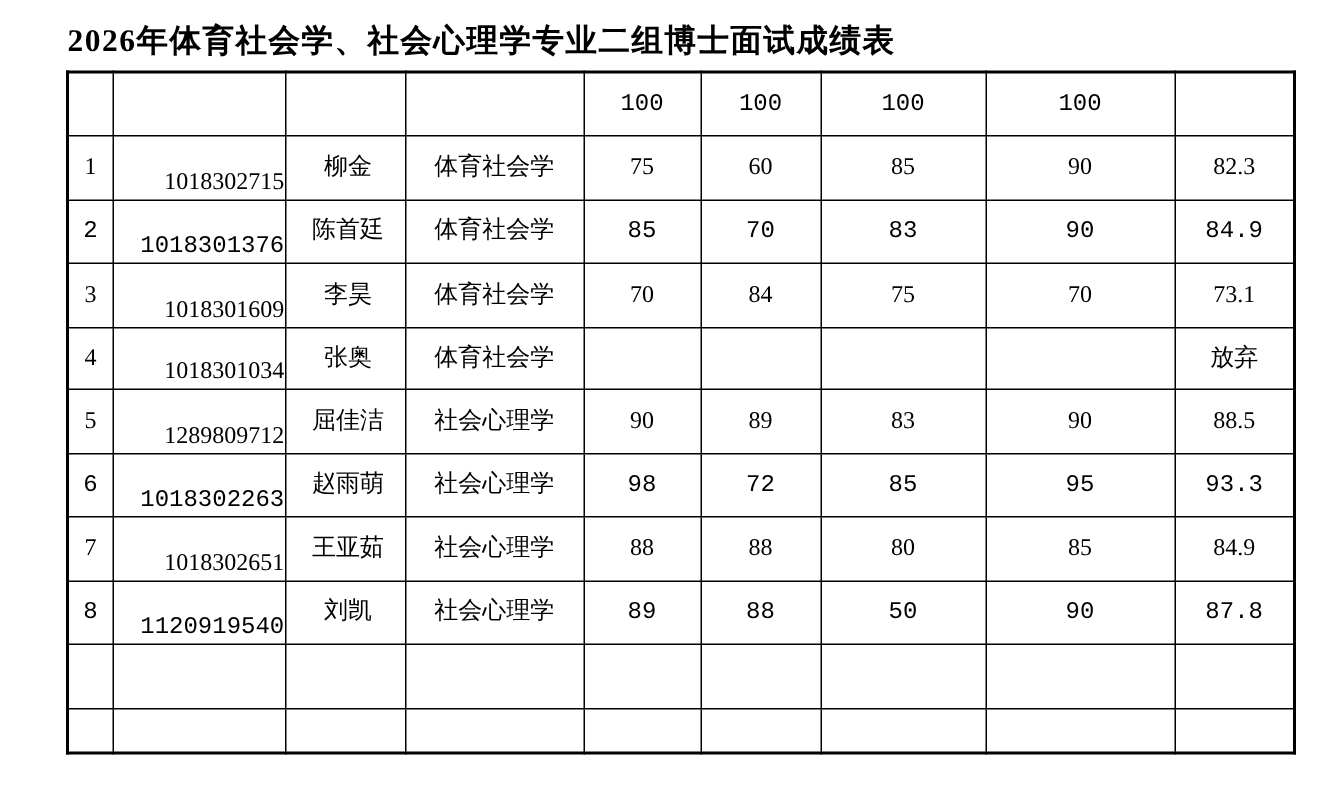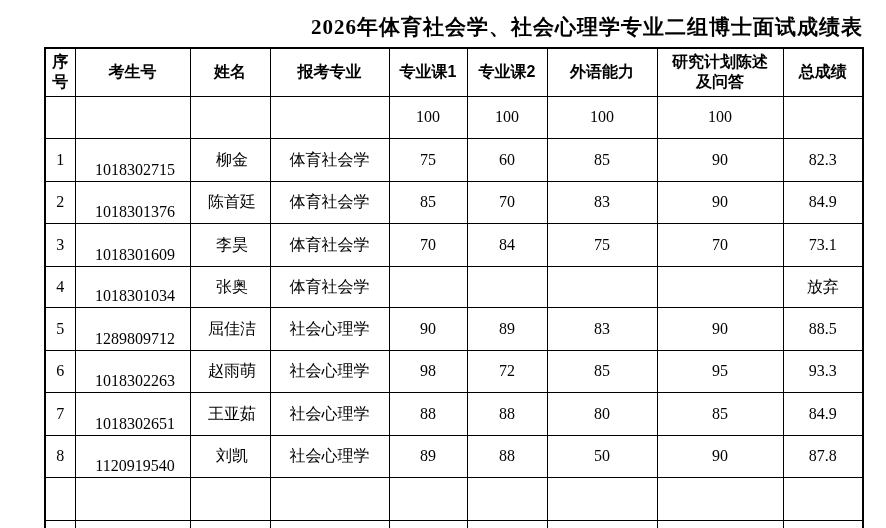--- a/index.html
+++ b/index.html
@@ -10,21 +10,21 @@
     background: #ffffff;
     overflow: hidden;
     font-family: "Liberation Serif", serif;
     color: #000;
   }
   .doc-title {
     position: absolute;
     top: 13px;
     left: 45px;
     width: 818px;
-    text-align: right;
+    text-align: left;
     font-size: 21px;
     font-weight: bold;
     letter-spacing: 1px;
     font-family: "Liberation Serif", serif;
     white-space: nowrap;
   }
   table.score-table {
     position: absolute;
     left: 44px;
     top: 47px;
@@ -44,33 +44,33 @@
     vertical-align: middle;
     line-height: 1.25;
   }
   th {
     font-family: "Liberation Sans", sans-serif;
     font-weight: bold;
     font-size: 16px;
   }
   th .wrap-narrow { display: inline-block; max-width: 104px; }
   td.cell-id {
-    text-align: center;
+    text-align: right;
     vertical-align: bottom;
     padding-left: 5px;
     padding-bottom: 1px;
   }
   td.cell-name {
     text-align: center;
     padding-left: 4px;
   }
   td.withdraw { font-weight: normal; }
   tr.rh48 { height: 48px; }
   tr.rh43 { height: 43px; }
-  tr.rh42 { height: 42px; }
+  tr.rh42 { height: 42px; font-family: Liberation Mono, monospace; }
   tr.rh41 { height: 41px; }
   tr.rh30 { height: 30px; }
 </style>
 </head>
 <body>
 
 <div class="page">
 
   <div class="doc-title">2026年体育社会学、社会心理学专业二组博士面试成绩表</div>
 
@@ -81,31 +81,20 @@
         <col style="width:80px">
       <col style="width:119px">
         <col style="width:78px">
         <col style="width:80px">
       <col style="width:110px">
         <col style="width:126px">
         <col style="width:80px">
     </colgroup>
 
     <tbody>
-        <tr class="rh48">
-      <th>序号</th>
-      <th>考生号</th>
-      <th>姓名</th>
-      <th>报考专业</th>
-      <th>专业课1</th>
-      <th>专业课2</th>
-      <th>外语能力</th>
-      <th><span class="wrap-narrow">研究计划陈述及问答</span></th>
-      <th>总成绩</th>
-    </tr>
 
     <tr class="rh42">
       <td></td>
       <td></td>
       <td></td>
       <td></td>
       <td>100</td>
       <td>100</td>
       <td>100</td>
       <td>100</td>

